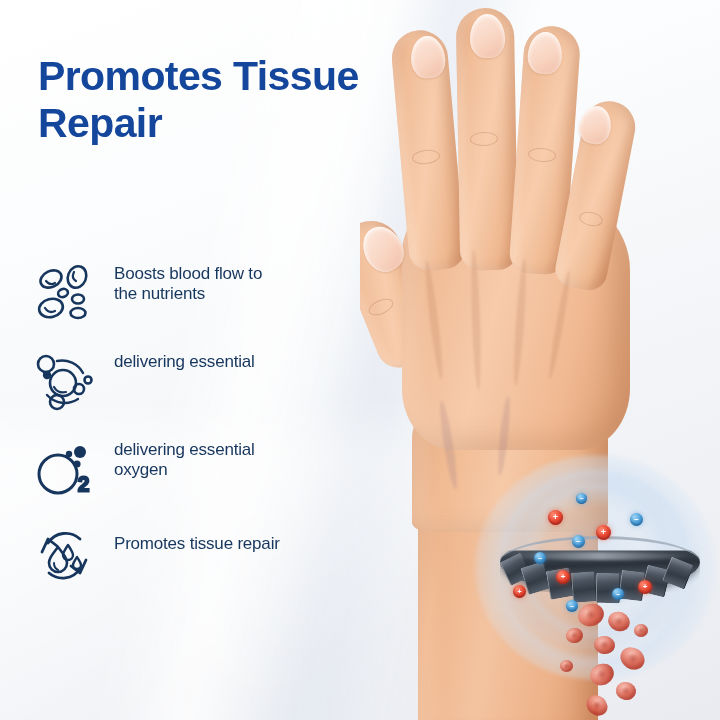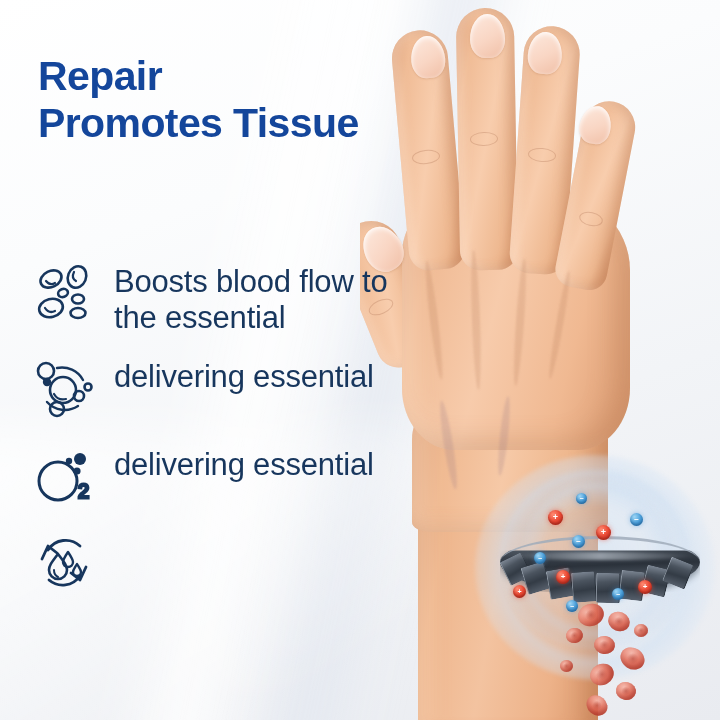--- a/index.html
+++ b/index.html
@@ -49,21 +49,21 @@
     display:flex;align-items:flex-start;gap:14px;
     margin-bottom:14px;
   }
   .feature .ficon{
     flex:0 0 72px;width:72px;height:72px;
     display:flex;align-items:center;justify-content:center;
   }
   .feature .ftext{
     padding-top:6px;
     color:#17365D;
-    font-size:31px;line-height:1.17;
+    font-size:17px;line-height:1.17;
     letter-spacing:-0.2px;
     max-width:330px;
   }
   .feature.f1{margin-bottom:16px;}
   .feature.f2{margin-bottom:16px;}
   .feature.f3{margin-bottom:14px;}
   .feature.f4 .ftext{padding-top:14px;}
 
   
   #photo{
@@ -284,43 +284,43 @@
       <div class="ion pos" style="left: 638px; top: 580px; width: 14px; height: 14px; font-size: 8px;">+</div>
       <div class="ion neg" style="left: 576px; top: 493px; width: 11px; height: 11px; font-size: 7px;">−</div>
       <div class="ion neg" style="left: 630px; top: 513px; width: 13px; height: 13px; font-size: 8px;">−</div>
       <div class="ion neg" style="left: 572px; top: 535px; width: 13px; height: 13px; font-size: 8px;">−</div>
       <div class="ion neg" style="left: 534px; top: 552px; width: 12px; height: 12px; font-size: 7px;">−</div>
       <div class="ion neg" style="left: 612px; top: 588px; width: 12px; height: 12px; font-size: 7px;">−</div>
       <div class="ion neg" style="left: 566px; top: 600px; width: 12px; height: 12px; font-size: 7px;">−</div>
     </div>
 
   <h1 id="headline">
+    <span class="ln">Promotes Tissue</span>
     <span class="ln">Repair</span>
-    <span class="ln">Promotes Tissue</span>
   </h1>
 
   <div id="features">
 
     <div class="feature f1">
       <div class="ficon">
         <svg class="ico" width="62" height="62" viewBox="0 0 62 62" fill="none" stroke-width="2.6" stroke-linecap="round">
           <ellipse cx="18" cy="16" rx="11" ry="8" transform="rotate(-26 18 16)"></ellipse>
           <path d="M13 18 q4 5 9 2" stroke-width="2.2"></path>
           <ellipse cx="44" cy="14" rx="9" ry="11" transform="rotate(22 44 14)"></ellipse>
           <path d="M41 9 q-3 6 2 9" stroke-width="2.2"></path>
           <ellipse cx="18" cy="45" rx="12" ry="9" transform="rotate(-14 18 45)"></ellipse>
           <path d="M12 45 q4 6 10 3" stroke-width="2.2"></path>
           <ellipse cx="30" cy="30" rx="5" ry="4" transform="rotate(-20 30 30)"></ellipse>
           <ellipse cx="45" cy="36" rx="6" ry="4.5"></ellipse>
           <ellipse cx="45" cy="50" rx="7.5" ry="5"></ellipse>
         </svg>
       </div>
       <div class="ftext">
         <span>Boosts blood flow to</span><br>
-        <span>the essential</span>
+        <span>the nutrients</span>
       </div>
     </div>
 
     <div class="feature f2">
       <div class="ficon">
         <svg class="ico" width="62" height="62" viewBox="0 0 62 62" fill="none" stroke-width="2.6" stroke-linecap="round">
           <circle cx="30" cy="32" r="13"></circle>
           <path d="M21 36 q4 7 12 5" stroke-width="2.2"></path>
           <circle cx="13" cy="13" r="8"></circle>
           <circle cx="24" cy="51" r="7"></circle>
@@ -341,32 +341,36 @@
         <svg class="ico" width="62" height="62" viewBox="0 0 62 62" fill="none" stroke-width="3" stroke-linecap="round">
           <circle cx="25" cy="35" r="19"></circle>
           <circle class="fillnavy" cx="47" cy="13" r="6"></circle>
           <circle class="fillnavy" cx="36" cy="15" r="3.2"></circle>
           <circle class="fillnavy" cx="44" cy="25" r="3.6"></circle>
           <text x="45" y="52" font-family="Liberation Sans, sans-serif" font-size="20" fill="#17365D" stroke="none">2</text>
         </svg>
       </div>
       <div class="ftext">
         <span>delivering essential</span><br>
+        <span>oxygen</span>
       </div>
     </div>
 
     <div class="feature f4">
       <div class="ficon">
         <svg class="ico" width="62" height="62" viewBox="0 0 62 62" fill="none" stroke-width="2.8" stroke-linecap="round" stroke-linejoin="round">
           <path d="M15 18 A21 21 0 0 1 47 14"></path>
           <path d="M47 44 A21 21 0 0 1 16 48"></path>
           <path d="M9 27 L15 14 L24 21"></path>
           <path d="M53 35 L47 48 L38 41"></path>
           <path d="M25 22 c-7 9 -9 12 -9 16 a9 9 0 0 0 18 0 c0 -4 -2 -7 -9 -16 z" stroke-width="2.6"></path>
           <path d="M21 38 q0 5 4 7" stroke-width="2"></path>
           <path d="M35 20 c-4 6 -5 8 -5 10 a5 5 0 0 0 10 0 c0 -2 -1 -4 -5 -10 z" stroke-width="2.4"></path>
           <path d="M44 32 c-3 5 -4 6 -4 8 a4 4 0 0 0 8 0 c0 -2 -1 -3 -4 -8 z" stroke-width="2.4"></path>
         </svg>
       </div>
+      <div class="ftext">
+        <span>Promotes tissue repair</span>
+      </div>
     </div>
 
   </div>
 </div>
 
 </body></html>

